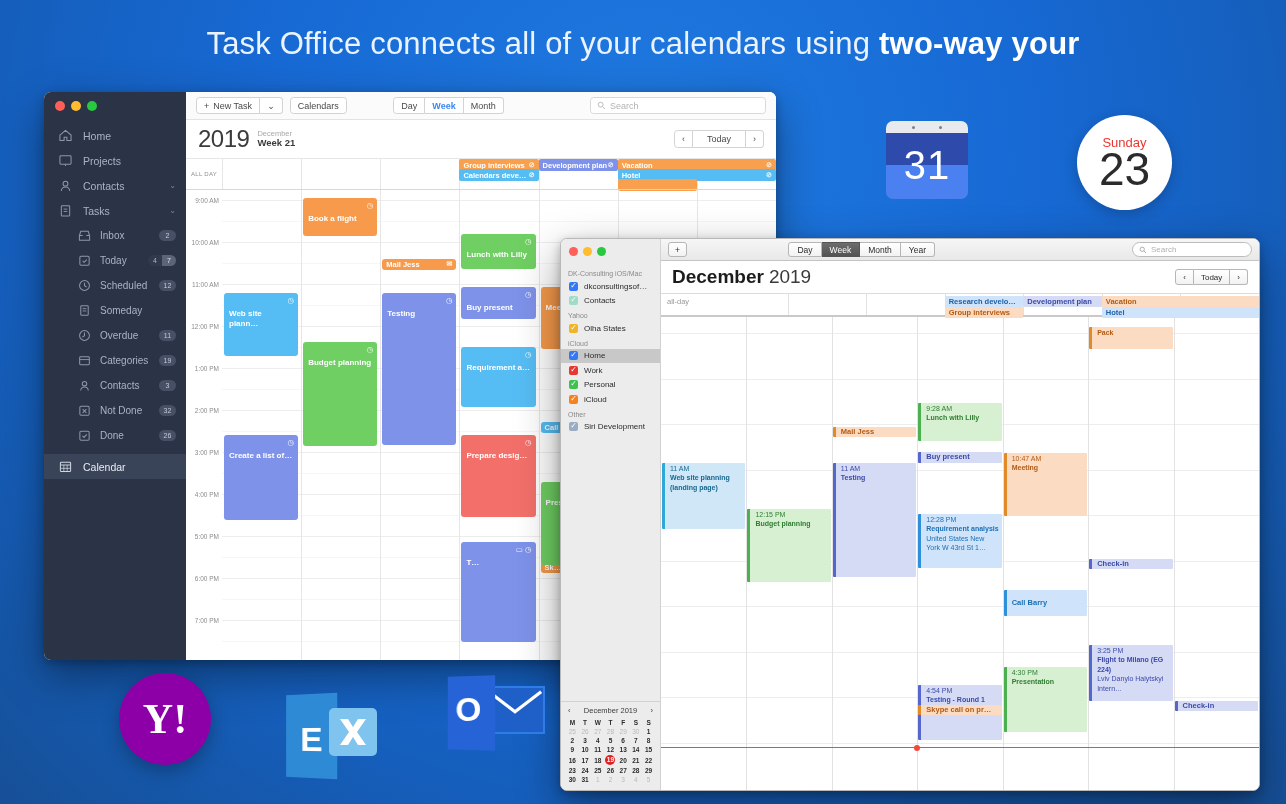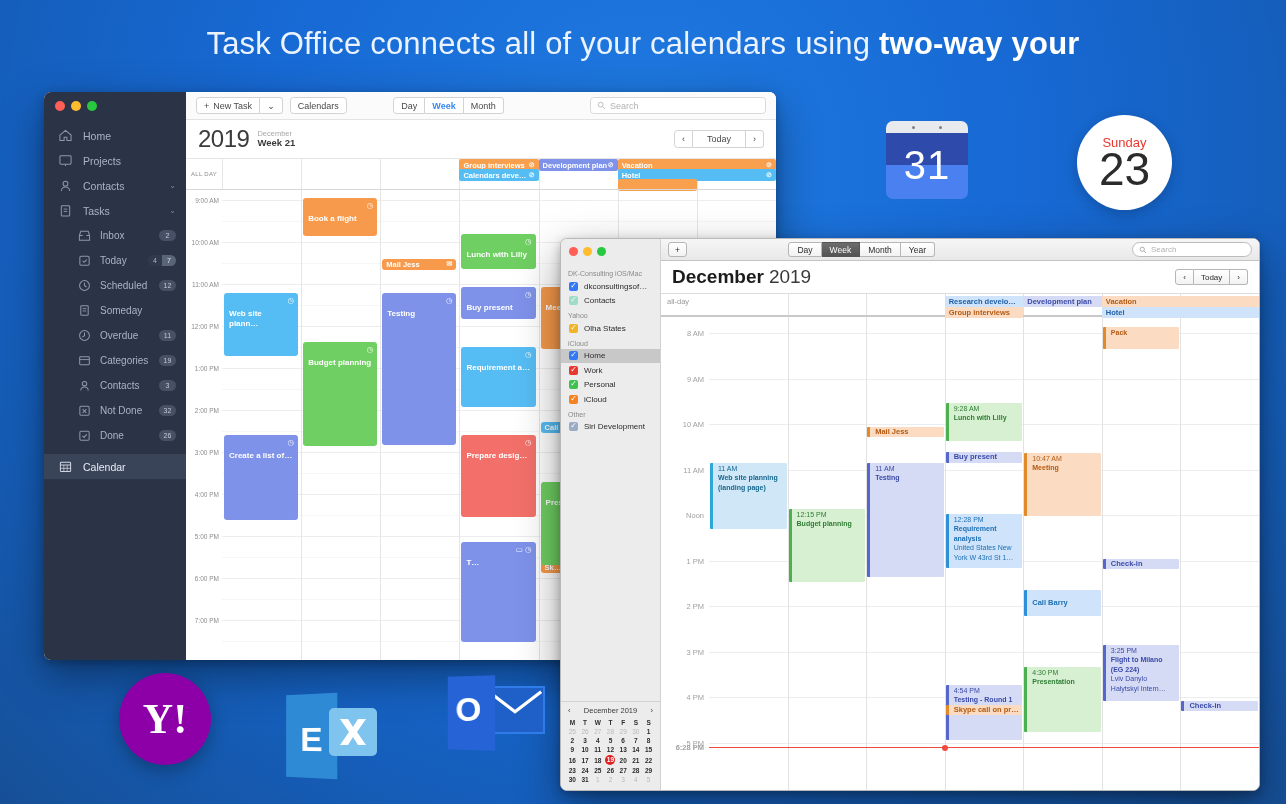--- a/index.html
+++ b/index.html
@@ -721,33 +721,20 @@
           <div class="mev" style="left: 71.4286%; width: 28.5714%; top: 2px; background: rgb(251, 220, 194); color: rgb(179, 90, 18);">
             <span>Vacation</span>
           </div>
           <div class="mev" style="left: 71.4286%; width: 28.5714%; top: 13px; background: rgb(207, 228, 250); color: rgb(32, 96, 168);">
             <span>Hotel</span>
           </div>
         </div>
     </div>
 
     <div class="mc-grid">
-      <div class="mc-times" id="mc-times">
-          <span style="top: 16px;">8 AM</span>
-          <span style="top: 61.5px;">9 AM</span>
-          <span style="top: 107px;">10 AM</span>
-          <span style="top: 152.5px;">11 AM</span>
-          <span style="top: 198px;">Noon</span>
-          <span style="top: 243.5px;">1 PM</span>
-          <span style="top: 289px;">2 PM</span>
-          <span style="top: 334.5px;">3 PM</span>
-          <span style="top: 380px;">4 PM</span>
-          <span style="top: 425.5px;">5 PM</span>
-          <span class="nowlbl" style="top: 430px;">6:28 PM</span>
-        </div>
       <div class="mc-area" id="mc-area">
           <div class="mc-h" style="top: 16px;"></div>
           <div class="mc-h" style="top: 61.5px;"></div>
           <div class="mc-h" style="top: 107px;"></div>
           <div class="mc-h" style="top: 152.5px;"></div>
           <div class="mc-h" style="top: 198px;"></div>
           <div class="mc-h" style="top: 243.5px;"></div>
           <div class="mc-h" style="top: 289px;"></div>
           <div class="mc-h" style="top: 334.5px;"></div>
           <div class="mc-h" style="top: 380px;"></div>

